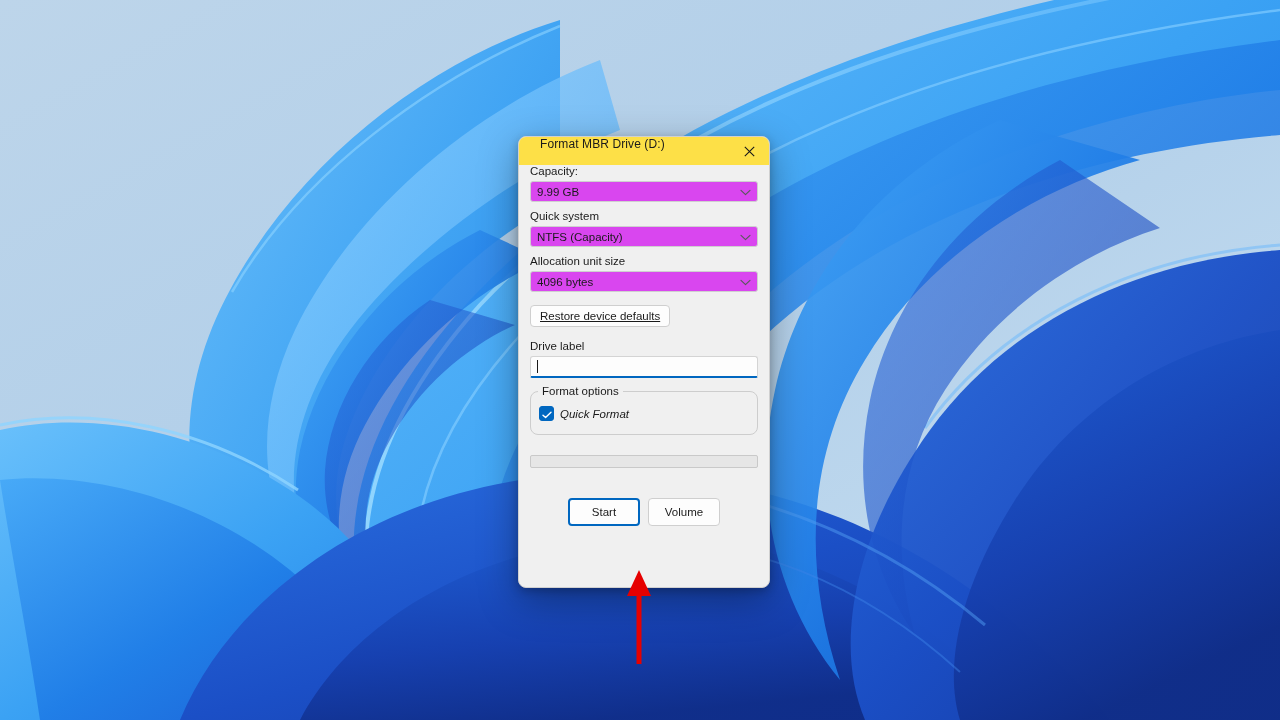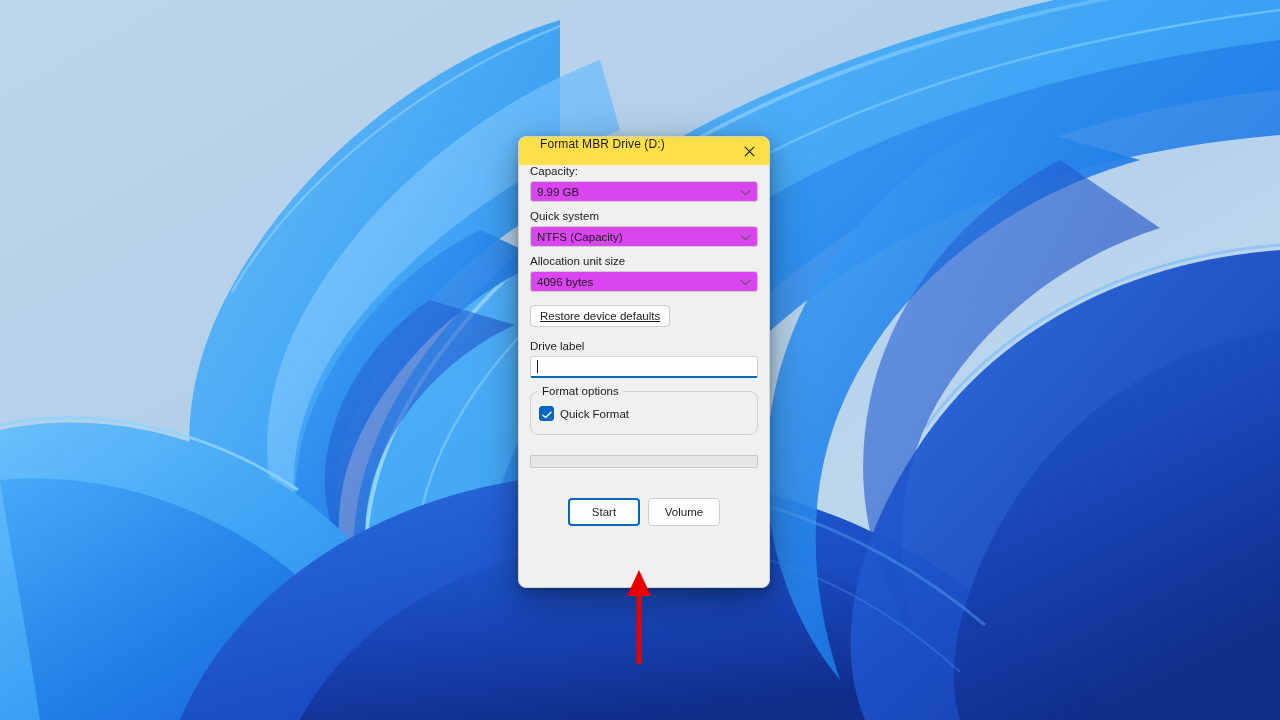--- a/index.html
+++ b/index.html
@@ -164,20 +164,21 @@
     color: #1a1a1a;
     white-space: nowrap;
   }
   .checkrow {
     position: absolute;
     top: 14px;
     left: 8px;
     display: flex;
     align-items: center;
     cursor: default;
+    font-style: italic;
   }
   .checkbox {
     width: 15px;
     height: 15px;
     border-radius: 3px;
     background: #0067c0;
     border: 1px solid #0067c0;
     display: flex;
     align-items: center;
     justify-content: center;

